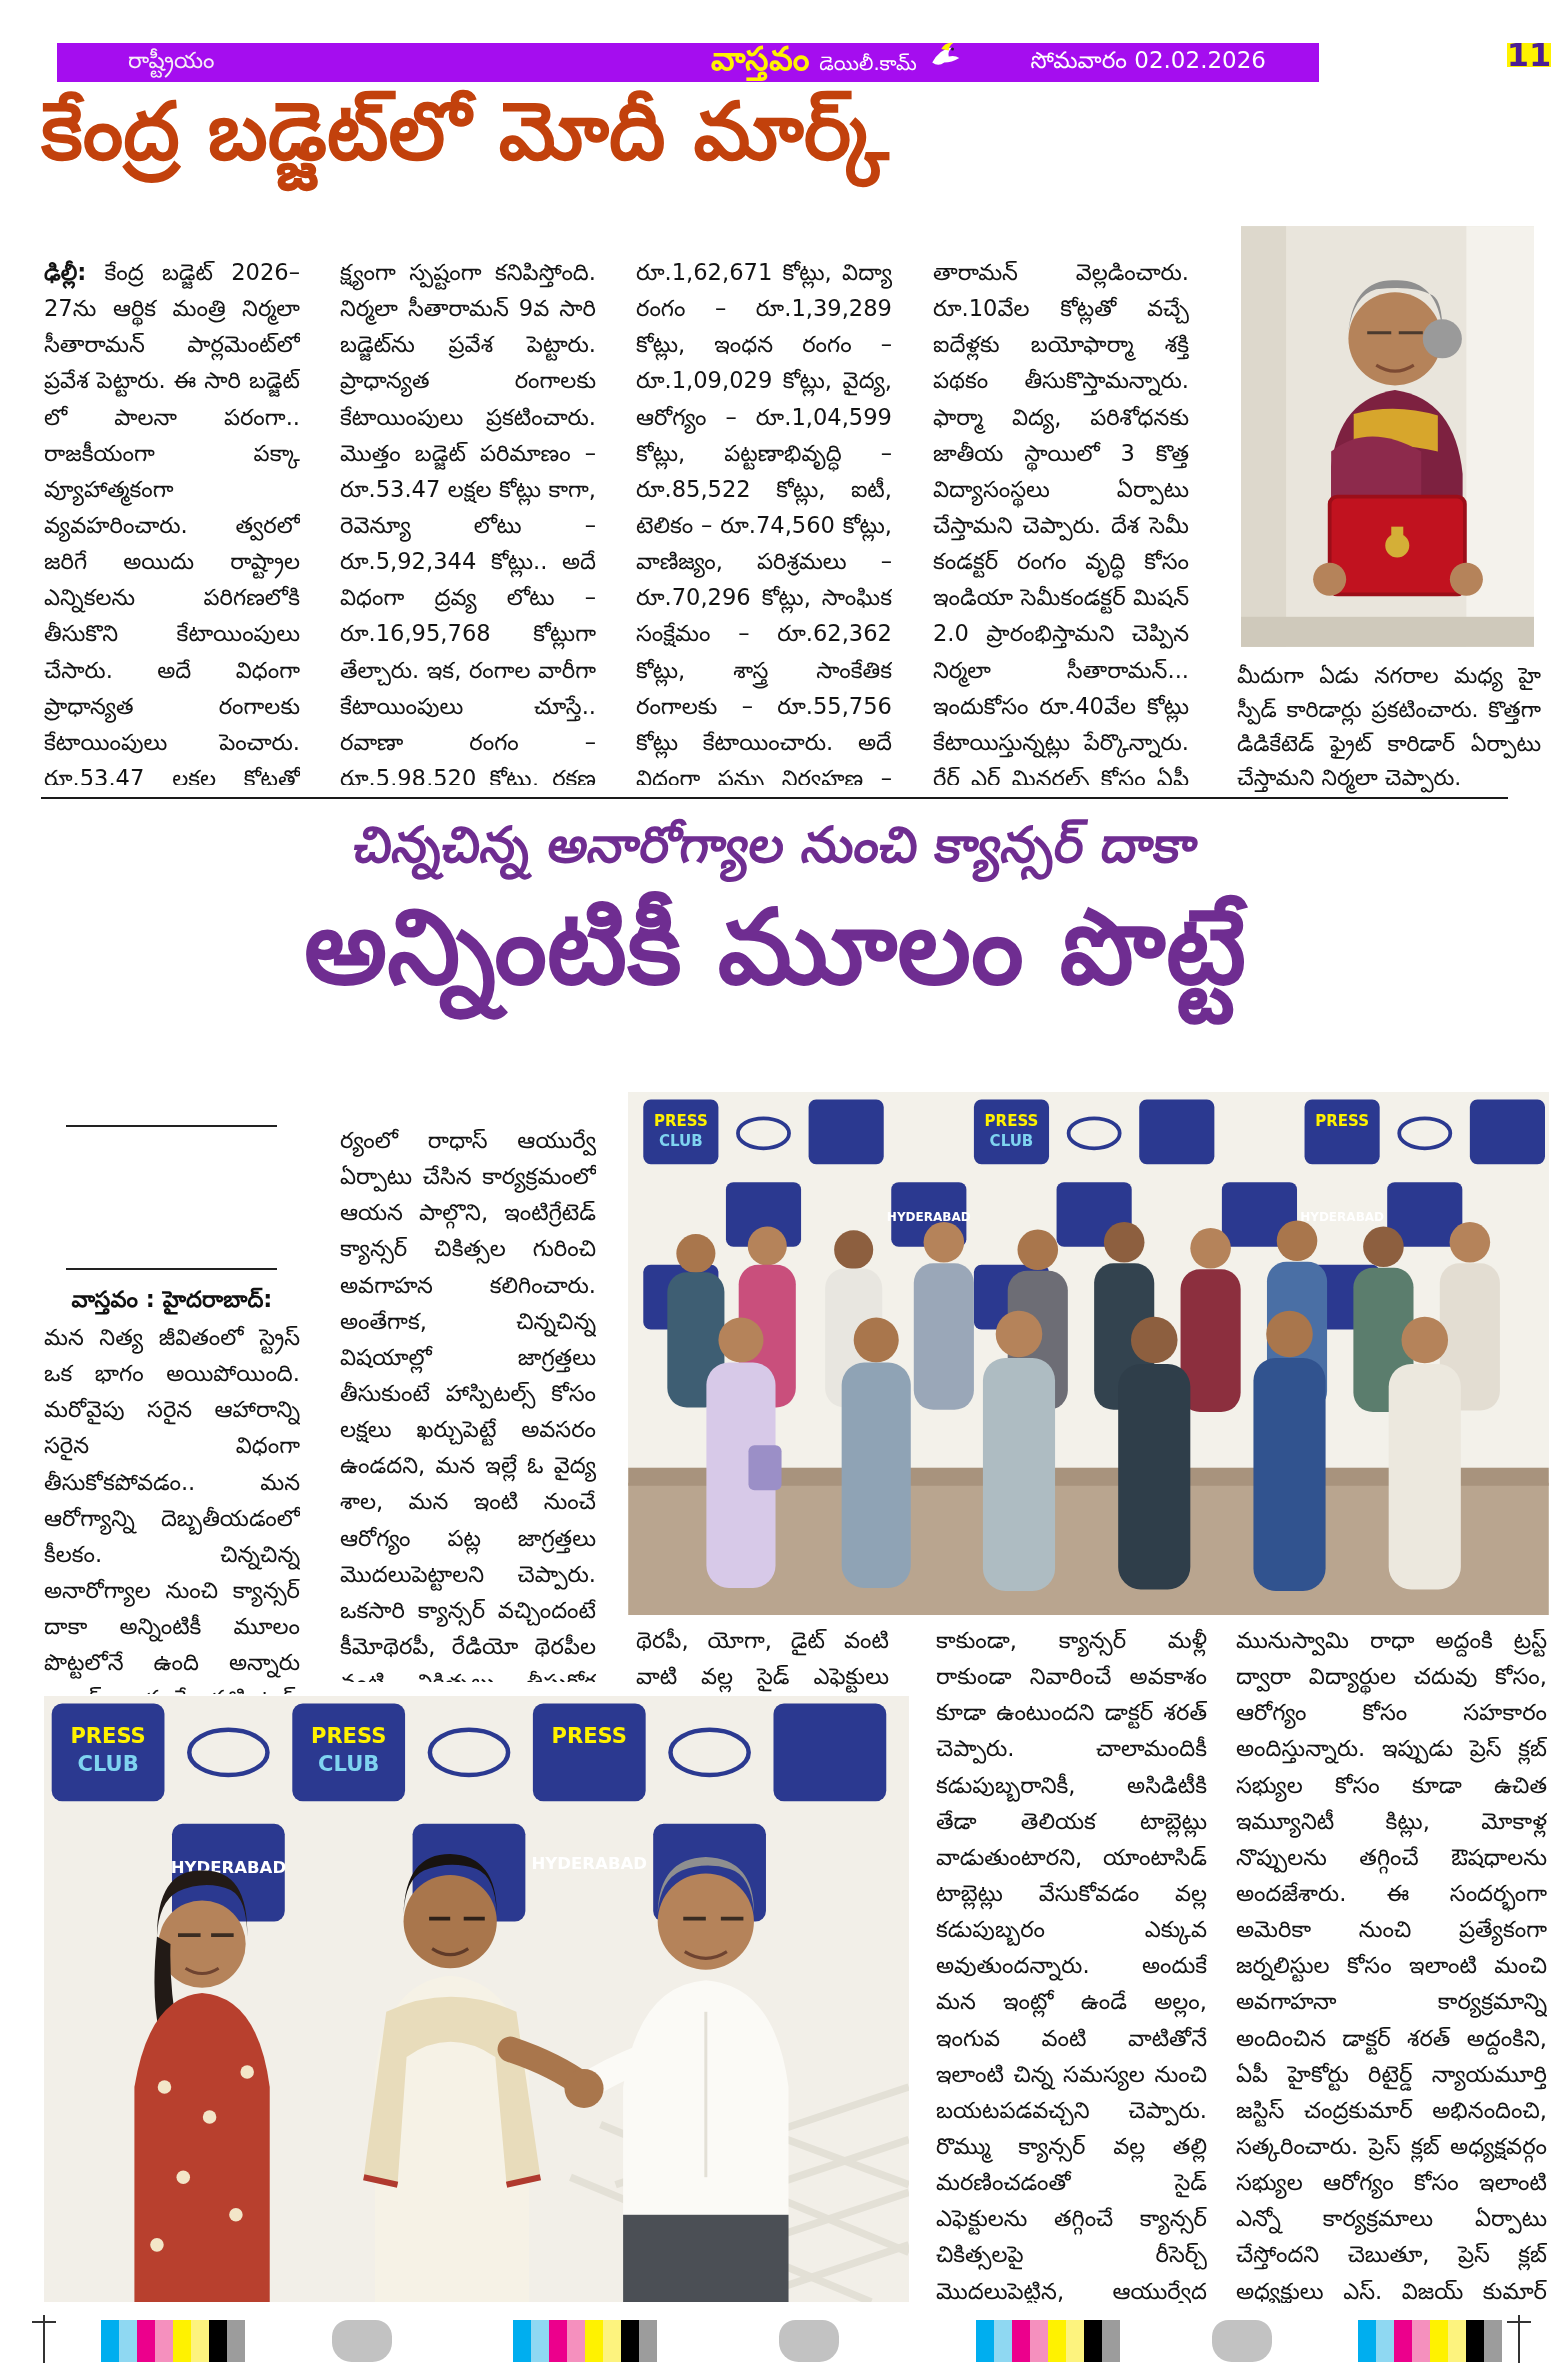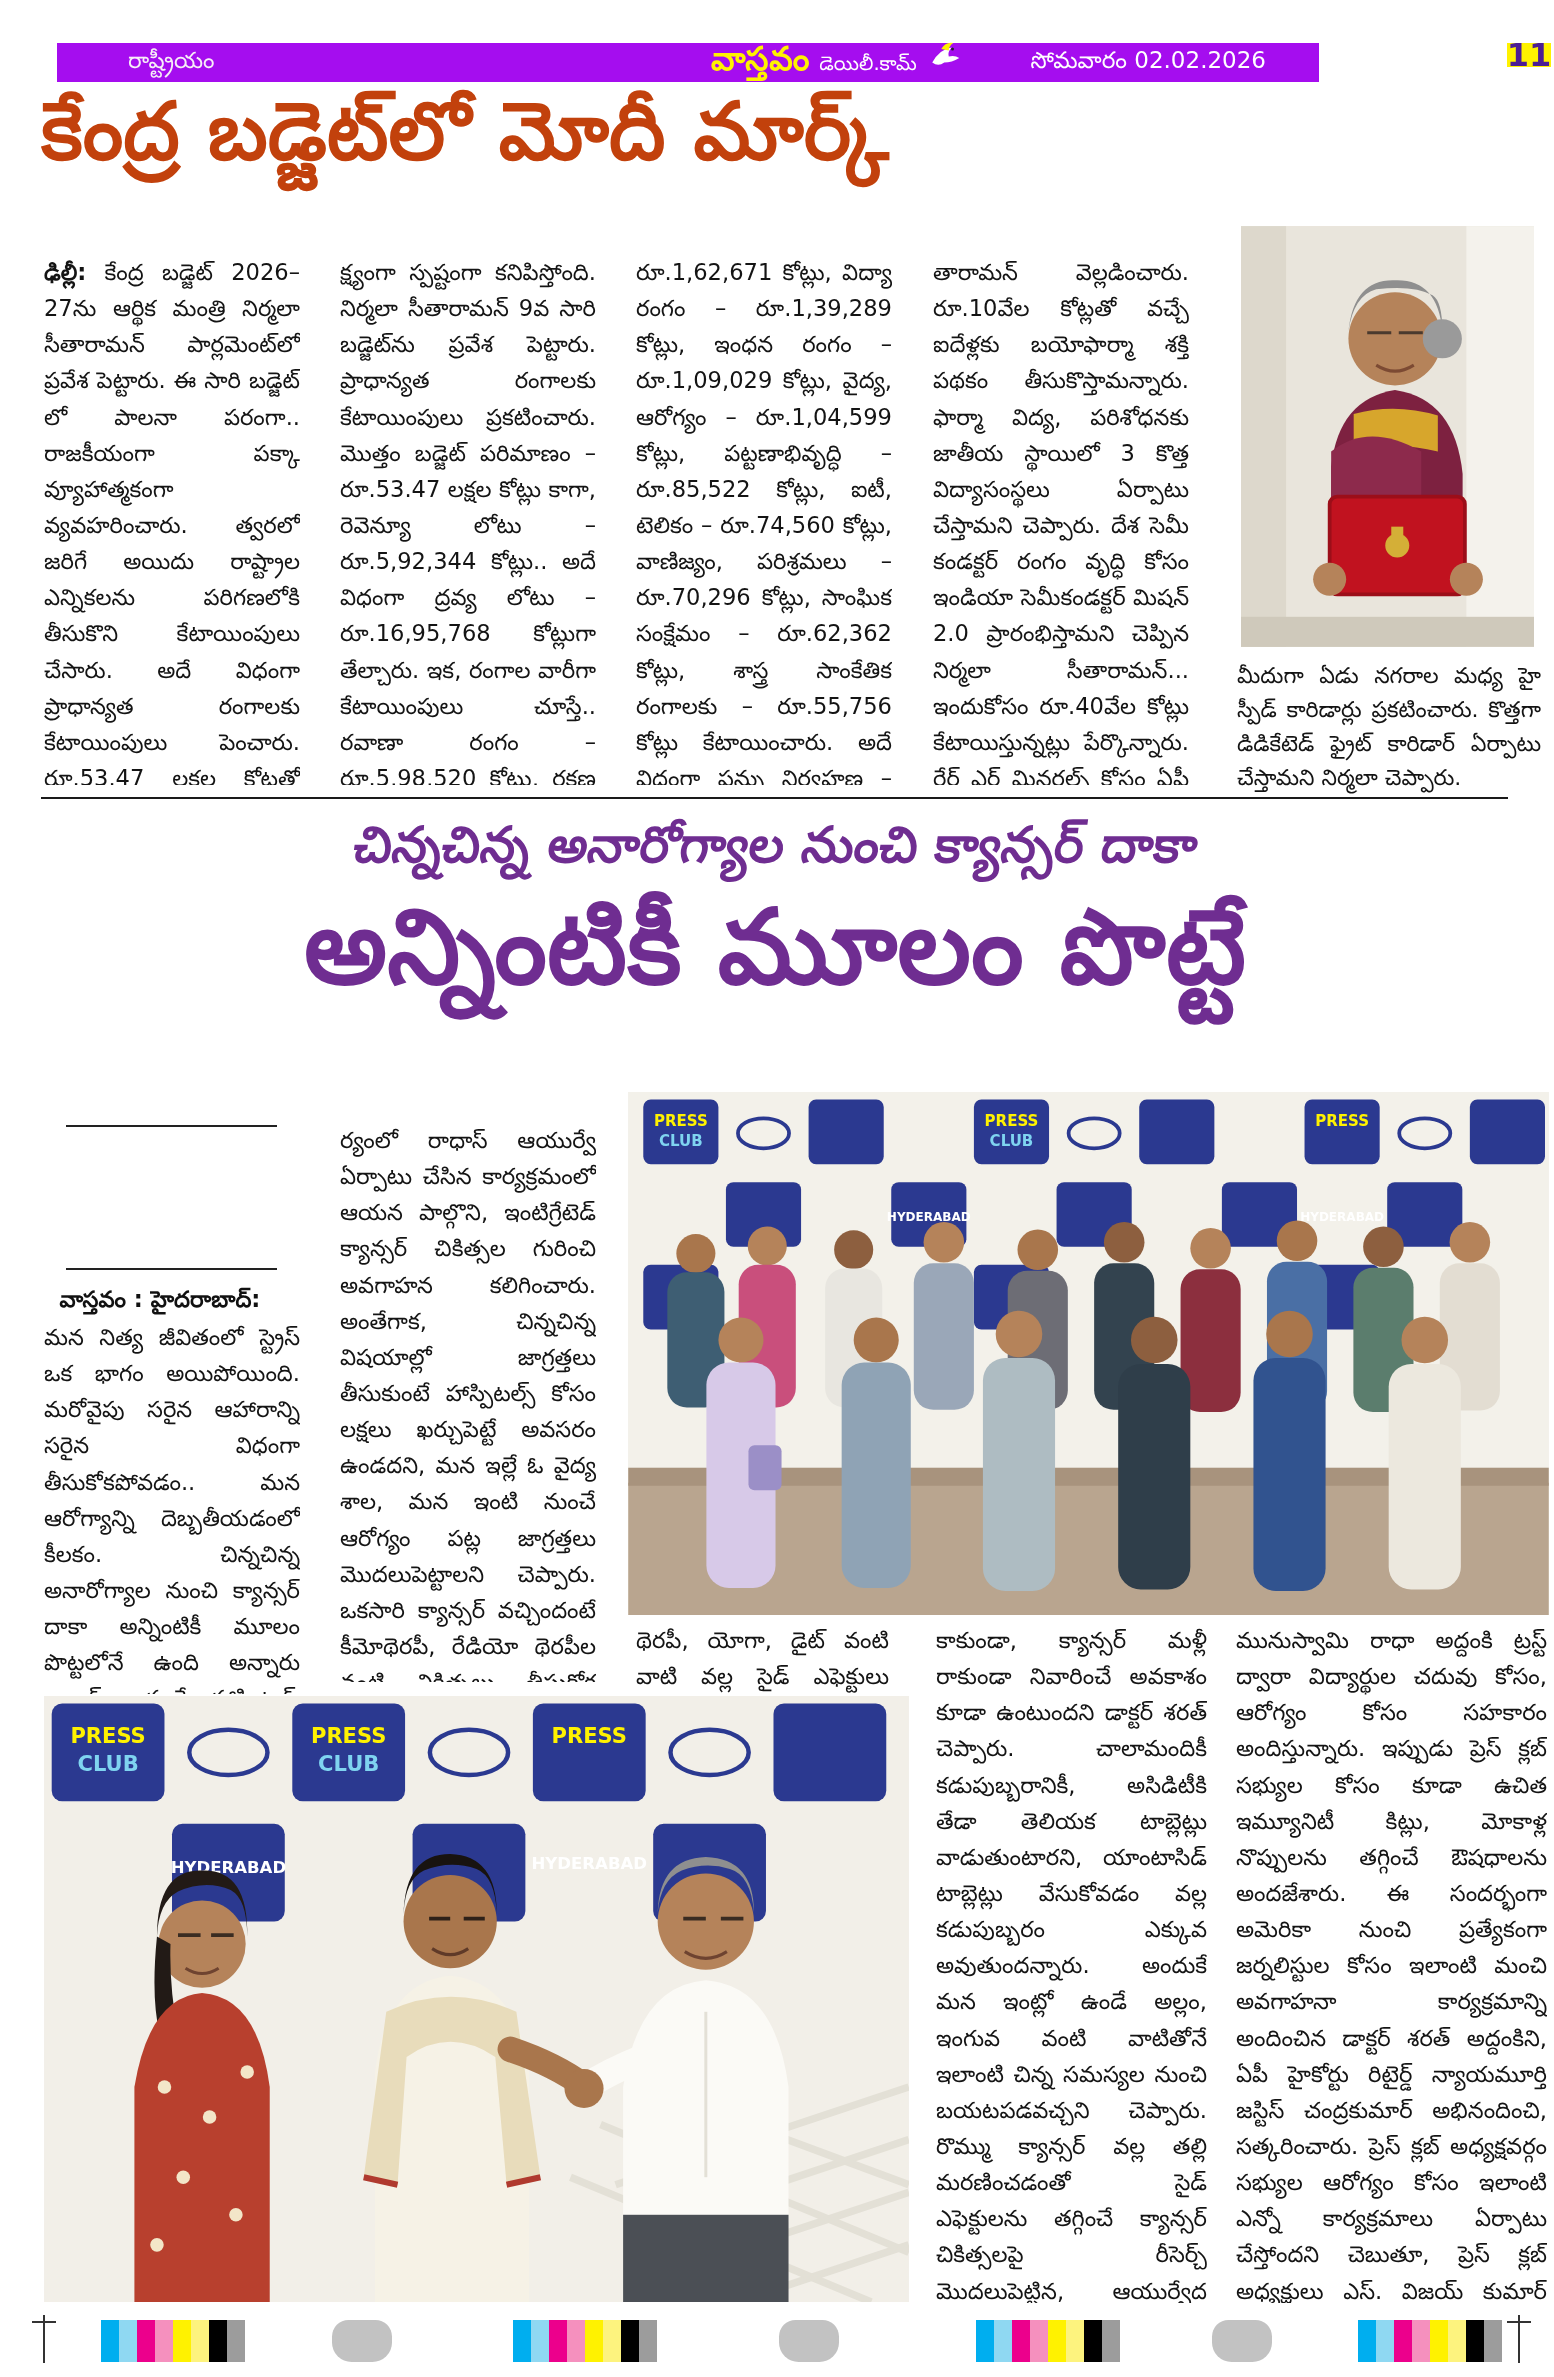--- a/index.html
+++ b/index.html
@@ -30,21 +30,21 @@
   .rule{position:absolute;background:#1a1a1a;height:2.3px;}
   
   .kicker{position:absolute;left:98px;top:816px;width:1354px;text-align:center;color:#6F2D91;
           font-size:50px;font-weight:800;transform:skewX(-8deg);}
   .hl2{position:absolute;left:98px;top:886px;width:1354px;text-align:center;color:#6F2D91;
        font-size:104px;font-weight:800;}
   
   .sb-rule{position:absolute;left:66px;width:211px;height:2.3px;background:#222;}
   .sb-head{position:absolute;left:44px;top:1136px;width:256px;text-align:center;color:#EA1E7E;
            font-size:26px;font-weight:800;line-height:1.5;}
-  .dateline2{position:absolute;left:32px;top:1286px;width:256px;text-align:center;color:#111;
+  .dateline2{position:absolute;left:44px;top:1286px;width:256px;text-align:center;color:#111;
              font-size:22.6px;font-weight:bold;}
   
   .photo-frame{position:absolute;overflow:hidden;background:#f2f0ec;}
   
   .cbar-group{position:absolute;top:2320px;height:42px;display:flex;}
   .cb{width:18px;height:42px;}
   .cb1{background:#00AEEF}.cb2{background:#8FD8F2}.cb3{background:#EC008C}.cb4{background:#F590BE}
   .cb5{background:#FFF200}.cb6{background:#FDF37E}.cb7{background:#000000}.cb8{background:#9C9C9C}
   .blob{position:absolute;top:2320px;width:60px;height:42px;background:#c2c2c2;border-radius:16.5px 16.5px 19.6px 19.6px;}
   .cross{position:absolute;top:2315px;width:30px;height:48px;}

